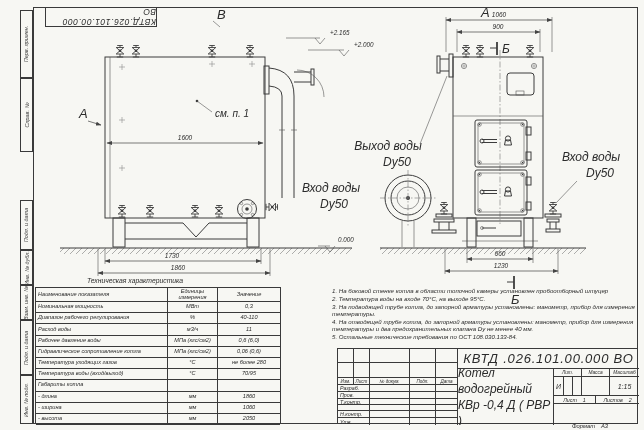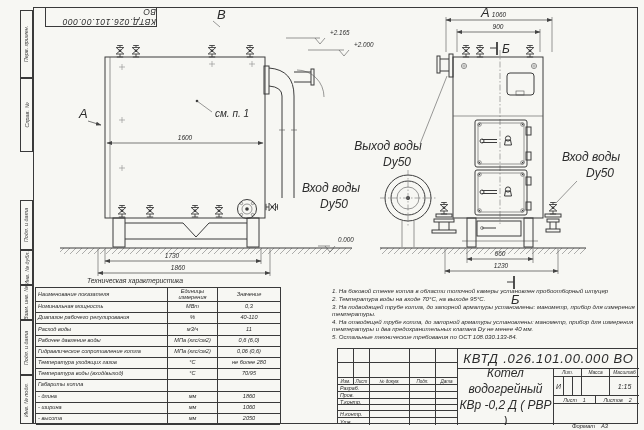--- a/index.html
+++ b/index.html
@@ -22,21 +22,21 @@
           display:flex;align-items:center;padding:0 2px;overflow:hidden;line-height:1.05;}
   .tt>div:nth-child(3n){border-right:none;}
   .tt .c{justify-content:center;text-align:center;}
   
   .notes{left:332px;top:287px;width:306px;font-size:6.1px;font-style:italic;line-height:1.2;}
   .notes div{margin-bottom:.6px;}
   
   .tb{left:337px;top:348px;width:301px;height:76px;border:1.3px solid #3a3a3a;background:#f7f7f3;}
   .tb-cell{position:absolute;border-right:1px solid #3a3a3a;border-bottom:1px solid #3a3a3a;
            box-sizing:border-box;font-size:5.3px;font-style:italic;display:flex;align-items:center;padding:0 2px;overflow:hidden;}
-  .tb-cell.c{justify-content:center;padding:0;text-align:center;}
+  .tb-cell.c{justify-content:center;padding:0;}
   .tb-doc{font-size:13px;letter-spacing:.8px;font-style:italic;}
   .tb-name{flex-direction:column;justify-content:center;font-size:12px;line-height:1.35;}
   .logo-wrap{display:flex;align-items:center;justify-content:center;gap:3px;}
   .logo-mark{font-weight:bold;font-size:12.5px;font-style:normal;letter-spacing:.5px;color:#111;}
   .logo-bars{display:inline-block;width:7px;height:11px;background:
      repeating-linear-gradient(#111 0 2px,#f7f7f3 2px 3.6px);}
   .logo-txt{font-size:4.4px;line-height:1.15;font-style:normal;color:#222;}
   .fmt{left:545px;top:424px;width:90px;height:6px;display:flex;justify-content:center;gap:6px;
        font-size:5.8px;font-style:italic;align-items:flex-start;line-height:1;}
   
@@ -449,21 +449,21 @@
     <div class="tb-cell" style="left:98px;top:62px;width:22px;height:7px;"></div>
     <div class="tb-cell" style="left:0;top:69px;width:32px;height:7px;border-bottom:none;">Утв.</div>
     <div class="tb-cell" style="left:32px;top:69px;width:40px;height:7px;border-bottom:none;"></div>
     <div class="tb-cell" style="left:72px;top:69px;width:26px;height:7px;border-bottom:none;"></div>
     <div class="tb-cell" style="left:98px;top:69px;width:22px;height:7px;border-bottom:none;"></div>
 
     <div class="tb-cell c tb-doc" style="left:120px;top:0;width:181px;height:20px;border-right:none;">КВТД .026.101.00.000  ВО</div>
 
     <div class="tb-cell c tb-name" style="left:120px;top:20px;width:96px;height:56px;border-bottom:none;">
       <span>Котел водогрейный</span>
-      <span>КВр -0,2  Д  ( РВР )</span>
+      <span>КВр -0,4  Д  ( РВР )</span>
     </div>
 
     <div class="tb-cell c" style="left:216px;top:20px;width:28px;height:8px;font-size:4.8px;">Лит.</div>
     <div class="tb-cell c" style="left:244px;top:20px;width:28px;height:8px;font-size:4.8px;">Масса</div>
     <div class="tb-cell c" style="left:272px;top:20px;width:29px;height:8px;font-size:4.8px;border-right:none;">Масштаб</div>
     <div class="tb-cell c" style="left:216px;top:28px;width:10px;height:19px;font-size:7px;">И</div>
     <div class="tb-cell c" style="left:226px;top:28px;width:9px;height:19px;"></div>
     <div class="tb-cell c" style="left:235px;top:28px;width:9px;height:19px;"></div>
     <div class="tb-cell c" style="left:244px;top:28px;width:28px;height:19px;"></div>
     <div class="tb-cell c" style="left:272px;top:28px;width:29px;height:19px;font-size:7px;border-right:none;">1:15</div>

